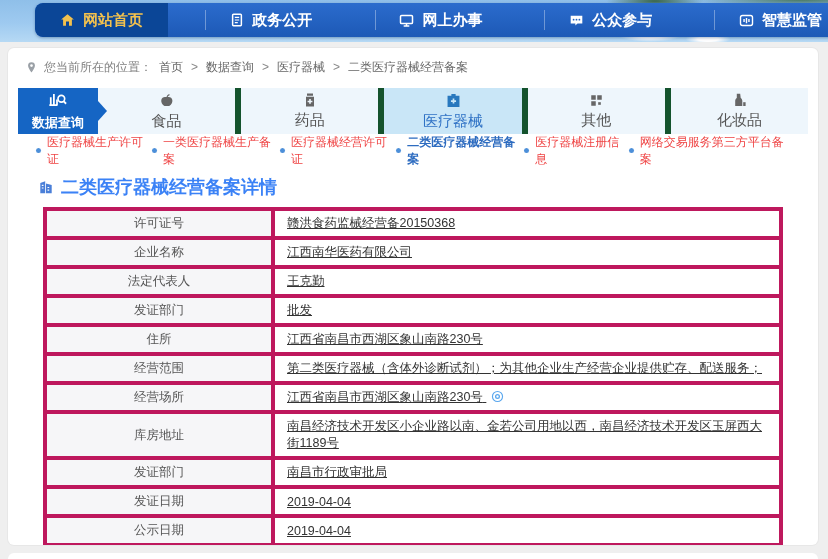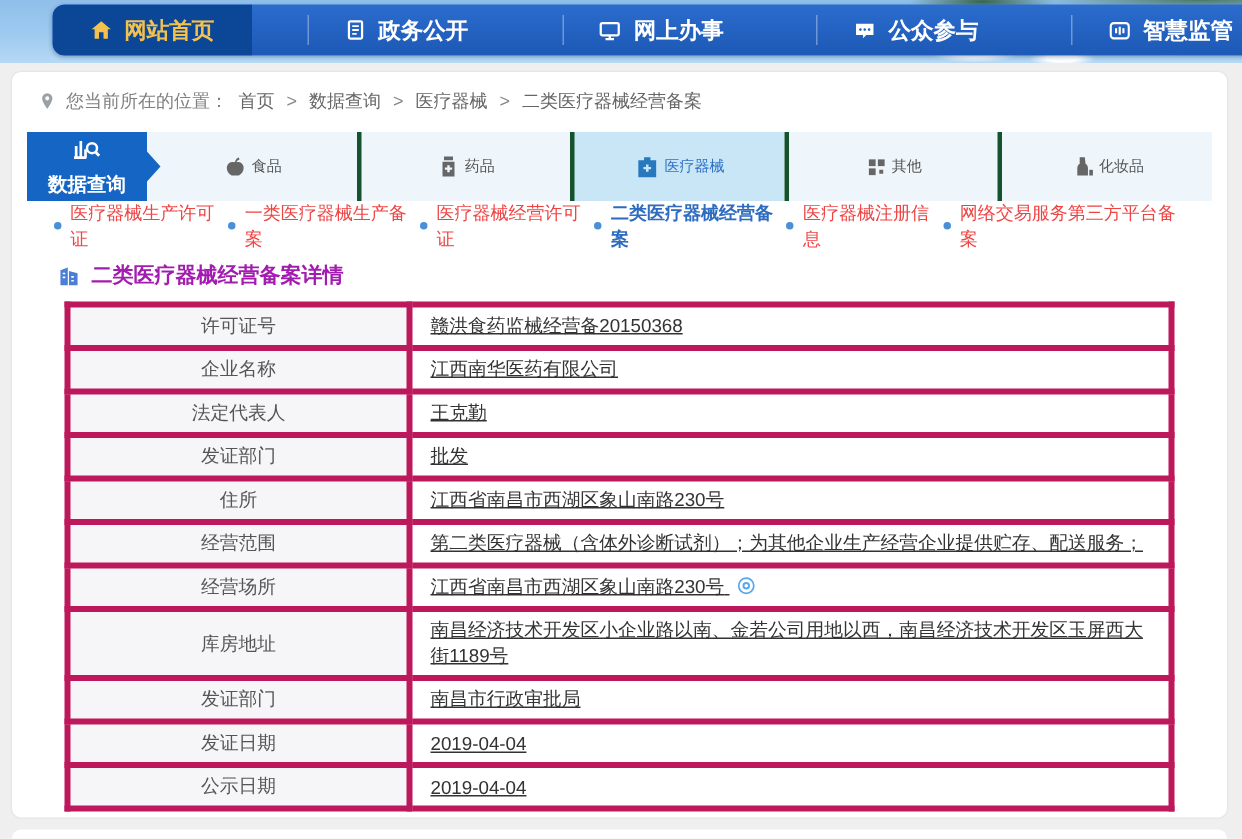--- a/index.html
+++ b/index.html
@@ -43,39 +43,39 @@
   .crumb-sep { color:#888; margin:0 1px; }
 
   
   .tabstrip { margin:2px 10px 0 10px; display:flex; height:46px; }
   .tab-primary { width:80px; background:#1565c4; color:#fff; display:flex;
     flex-direction:column; align-items:center; justify-content:center; gap:3px;
     font-size:13px; font-weight:bold; position:relative; z-index:2; cursor:pointer; }
   .tab-primary::after { content:""; position:absolute; right:-9px; top:50%;
     transform:translateY(-50%); border-left:9px solid #1565c4;
     border-top:10px solid transparent; border-bottom:10px solid transparent; }
-  .tab { flex:1; background:#eef6fc; display:flex; flex-direction:row;
+  .tab { flex:1; background:#eef6fc; display:flex; flex-direction:column;
     align-items:center; justify-content:center; gap:3px; color:#555;
-    font-size:10px; cursor:pointer; }
-  .tab + .tab { border-left:3px solid #14532d; }
+    font-size:15px; cursor:pointer; }
+  .tab + .tab { border-left:6px solid #14532d; }
   .tab .tab-ic { color:#666; display:flex; }
   .tab.selected { background:#c9e6f7; color:#2f72c5; }
   .tab.selected .tab-ic { color:#2878be; }
 
   
   .subnav { height:33px; display:flex; align-items:center;
     justify-content:space-between; padding:0 26px 0 28px; }
   .subnav-item { display:flex; align-items:center; gap:6px; font-size:12px;
     color:#ef4444; cursor:pointer; }
   .subnav-dot { width:5px; height:5px; border-radius:50%; background:#4c8fd9; }
   .subnav-item.active { color:#2e6cc0; font-weight:bold; }
 
   
   .section-title { margin:8px 0 8px 30px; display:flex; align-items:center;
-    gap:7px; color:#a21caf; font-size:14px; font-weight:bold; }
+    gap:7px; color:#3b82f6; font-size:18px; font-weight:bold; }
 
   
   .detail-table { width:740px; margin:0 auto; border-collapse:collapse;
     font-size:12.5px; }
   .detail-table td { border:4px solid #be185d; height:27px; }
   .cell-label { width:228px; background:#f6f6f8; text-align:center;
     color:#555; padding:4px 8px; }
   .cell-value { padding:4px 12px; color:#333;text-decoration:underline; }
   .loc-pin { color:#5aa7ee; margin-left:5px; vertical-align:-2px;
     display:inline-flex; cursor:pointer; }

